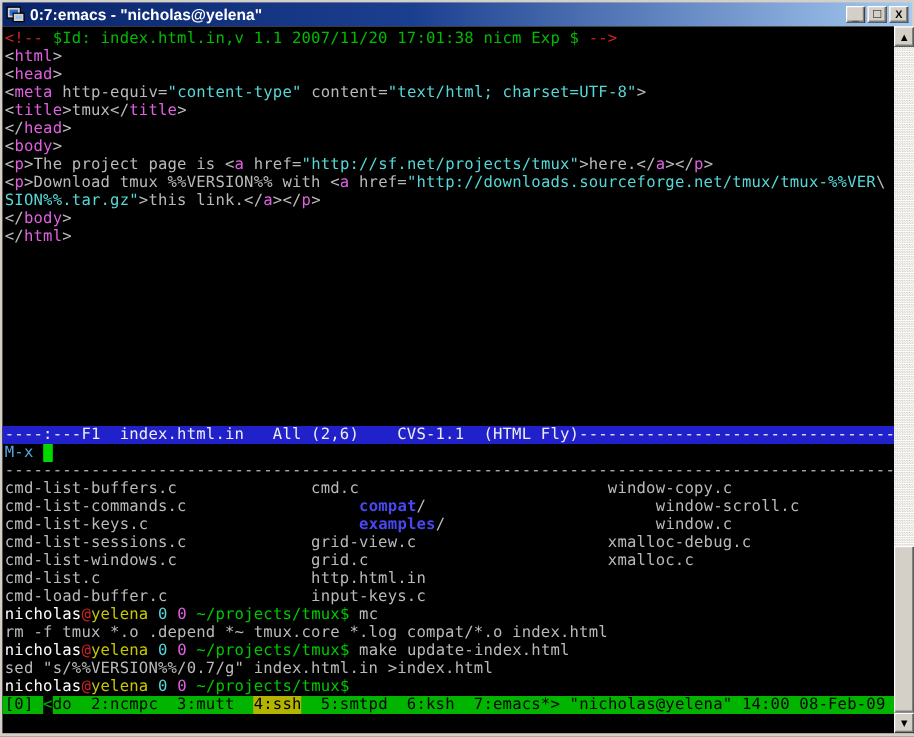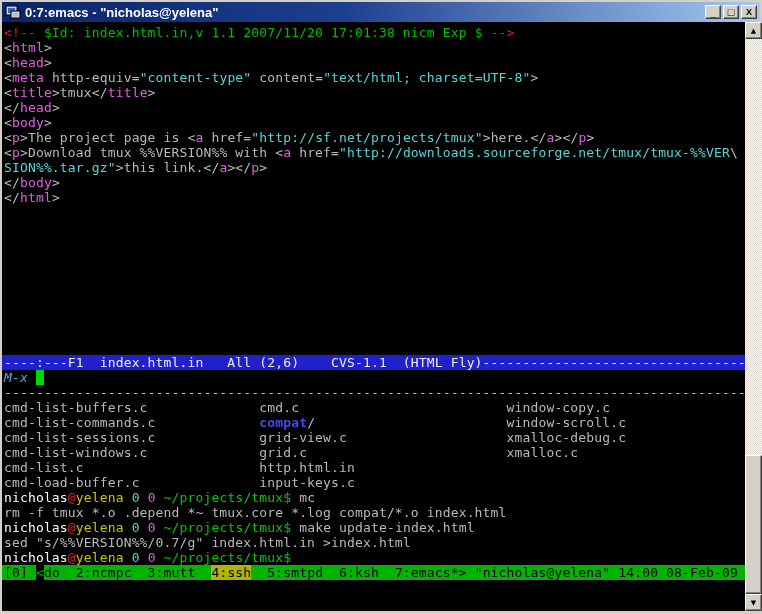--- a/index.html
+++ b/index.html
@@ -24,24 +24,24 @@
     padding:3px 0 16px 2px;box-sizing:border-box;overflow:hidden;
     font-family:"DejaVu Sans Mono","Liberation Mono",monospace;
     font-size:13px;line-height:15px;letter-spacing:0.15px;}
   .trow{height:15px;white-space:pre;}
   .c-d{color:var(--p-term-fg);}
   .c-w{color:var(--p-bright-white);}
   .c-r{color:var(--p-red);}
   .c-g{color:var(--p-green);}
   .c-pg{color:var(--p-prompt-green);}
   .c-y{color:var(--p-yellow);}
-  .c-b{color:var(--p-blue);font-weight:bold;}
+  .c-b{color:var(--p-blue);font-weight:bold;margin-left:40px;}
   .c-m{color:var(--p-magenta);}
   .c-c{color:var(--p-cyan);}
-  .c-mx{color:var(--p-prompt-cyan);font-style:italic;}
+  .c-mx{color:var(--p-prompt-cyan);}
   .c-cur{background:var(--p-cursor-green);color:#000;}
   .c-ml{color:var(--p-modeline-fg);}
   .trow-modeline{background:var(--p-modeline-bg);margin-left:-2px;padding-left:2px;width:743px;box-sizing:border-box;}
   .trow-status{background:var(--p-status-green);margin-left:-2px;padding-left:2px;width:743px;box-sizing:border-box;}
   .c-sg{color:#000;}
   .c-sb{background:#000;color:var(--p-status-green);}
   .c-sy{background:var(--p-status-yellow);color:#000;}
   
   #scrollbar{position:absolute;right:0;top:22px;width:17px;height:589px;
     background-color:#fff;
@@ -104,20 +104,21 @@
       <div class="trow"></div>
       <div class="trow"></div>
       <div class="trow"></div>
       <div class="trow"></div>
       <div class="trow"></div>
       <div class="trow trow-modeline"><span class="c-ml">----:---F1  index.html.in   All (2,6)    CVS-1.1  (HTML Fly)---------------------------------</span></div>
       <div class="trow"><span class="c-mx">M-x </span><span class="c-cur"> </span></div>
       <div class="trow"><span class="c-d">---------------------------------------------------------------------------------------------</span></div>
       <div class="trow"><span class="c-d">cmd-list-buffers.c              cmd.c                          window-copy.c</span></div>
       <div class="trow"><span class="c-d">cmd-list-commands.c             </span><span class="c-b">compat</span><span class="c-d">/                        window-scroll.c</span></div>
+      <div class="trow"><span class="c-d">cmd-list-keys.c                 </span><span class="c-b">examples</span><span class="c-d">/                      window.c</span></div>
       <div class="trow"><span class="c-d">cmd-list-sessions.c             grid-view.c                    xmalloc-debug.c</span></div>
       <div class="trow"><span class="c-d">cmd-list-windows.c              grid.c                         xmalloc.c</span></div>
       <div class="trow"><span class="c-d">cmd-list.c                      http.html.in</span></div>
       <div class="trow"><span class="c-d">cmd-load-buffer.c               input-keys.c</span></div>
       <div class="trow"><span class="c-w">nicholas</span><span class="c-r">@</span><span class="c-y">yelena</span><span class="c-d"> </span><span class="c-c">0</span><span class="c-d"> </span><span class="c-m">0</span><span class="c-d"> </span><span class="c-pg">~/projects/tmux$</span><span class="c-d"> mc</span></div>
       <div class="trow"><span class="c-d">rm -f tmux *.o .depend *~ tmux.core *.log compat/*.o index.html</span></div>
       <div class="trow"><span class="c-w">nicholas</span><span class="c-r">@</span><span class="c-y">yelena</span><span class="c-d"> </span><span class="c-c">0</span><span class="c-d"> </span><span class="c-m">0</span><span class="c-d"> </span><span class="c-pg">~/projects/tmux$</span><span class="c-d"> make update-index.html</span></div>
       <div class="trow"><span class="c-d">sed "s/%%VERSION%%/0.7/g" index.html.in &gt;index.html</span></div>
       <div class="trow"><span class="c-w">nicholas</span><span class="c-r">@</span><span class="c-y">yelena</span><span class="c-d"> </span><span class="c-c">0</span><span class="c-d"> </span><span class="c-m">0</span><span class="c-d"> </span><span class="c-pg">~/projects/tmux$</span></div>
       <div class="trow trow-status"><span class="c-sg">[0] </span><span class="c-sb">&lt;</span><span class="c-sg">do  2:ncmpc  3:mutt  </span><span class="c-sy">4:ssh</span><span class="c-sg">  5:smtpd  6:ksh  7:emacs*&gt; "nicholas@yelena" 14:00 08-Feb-09</span></div>

